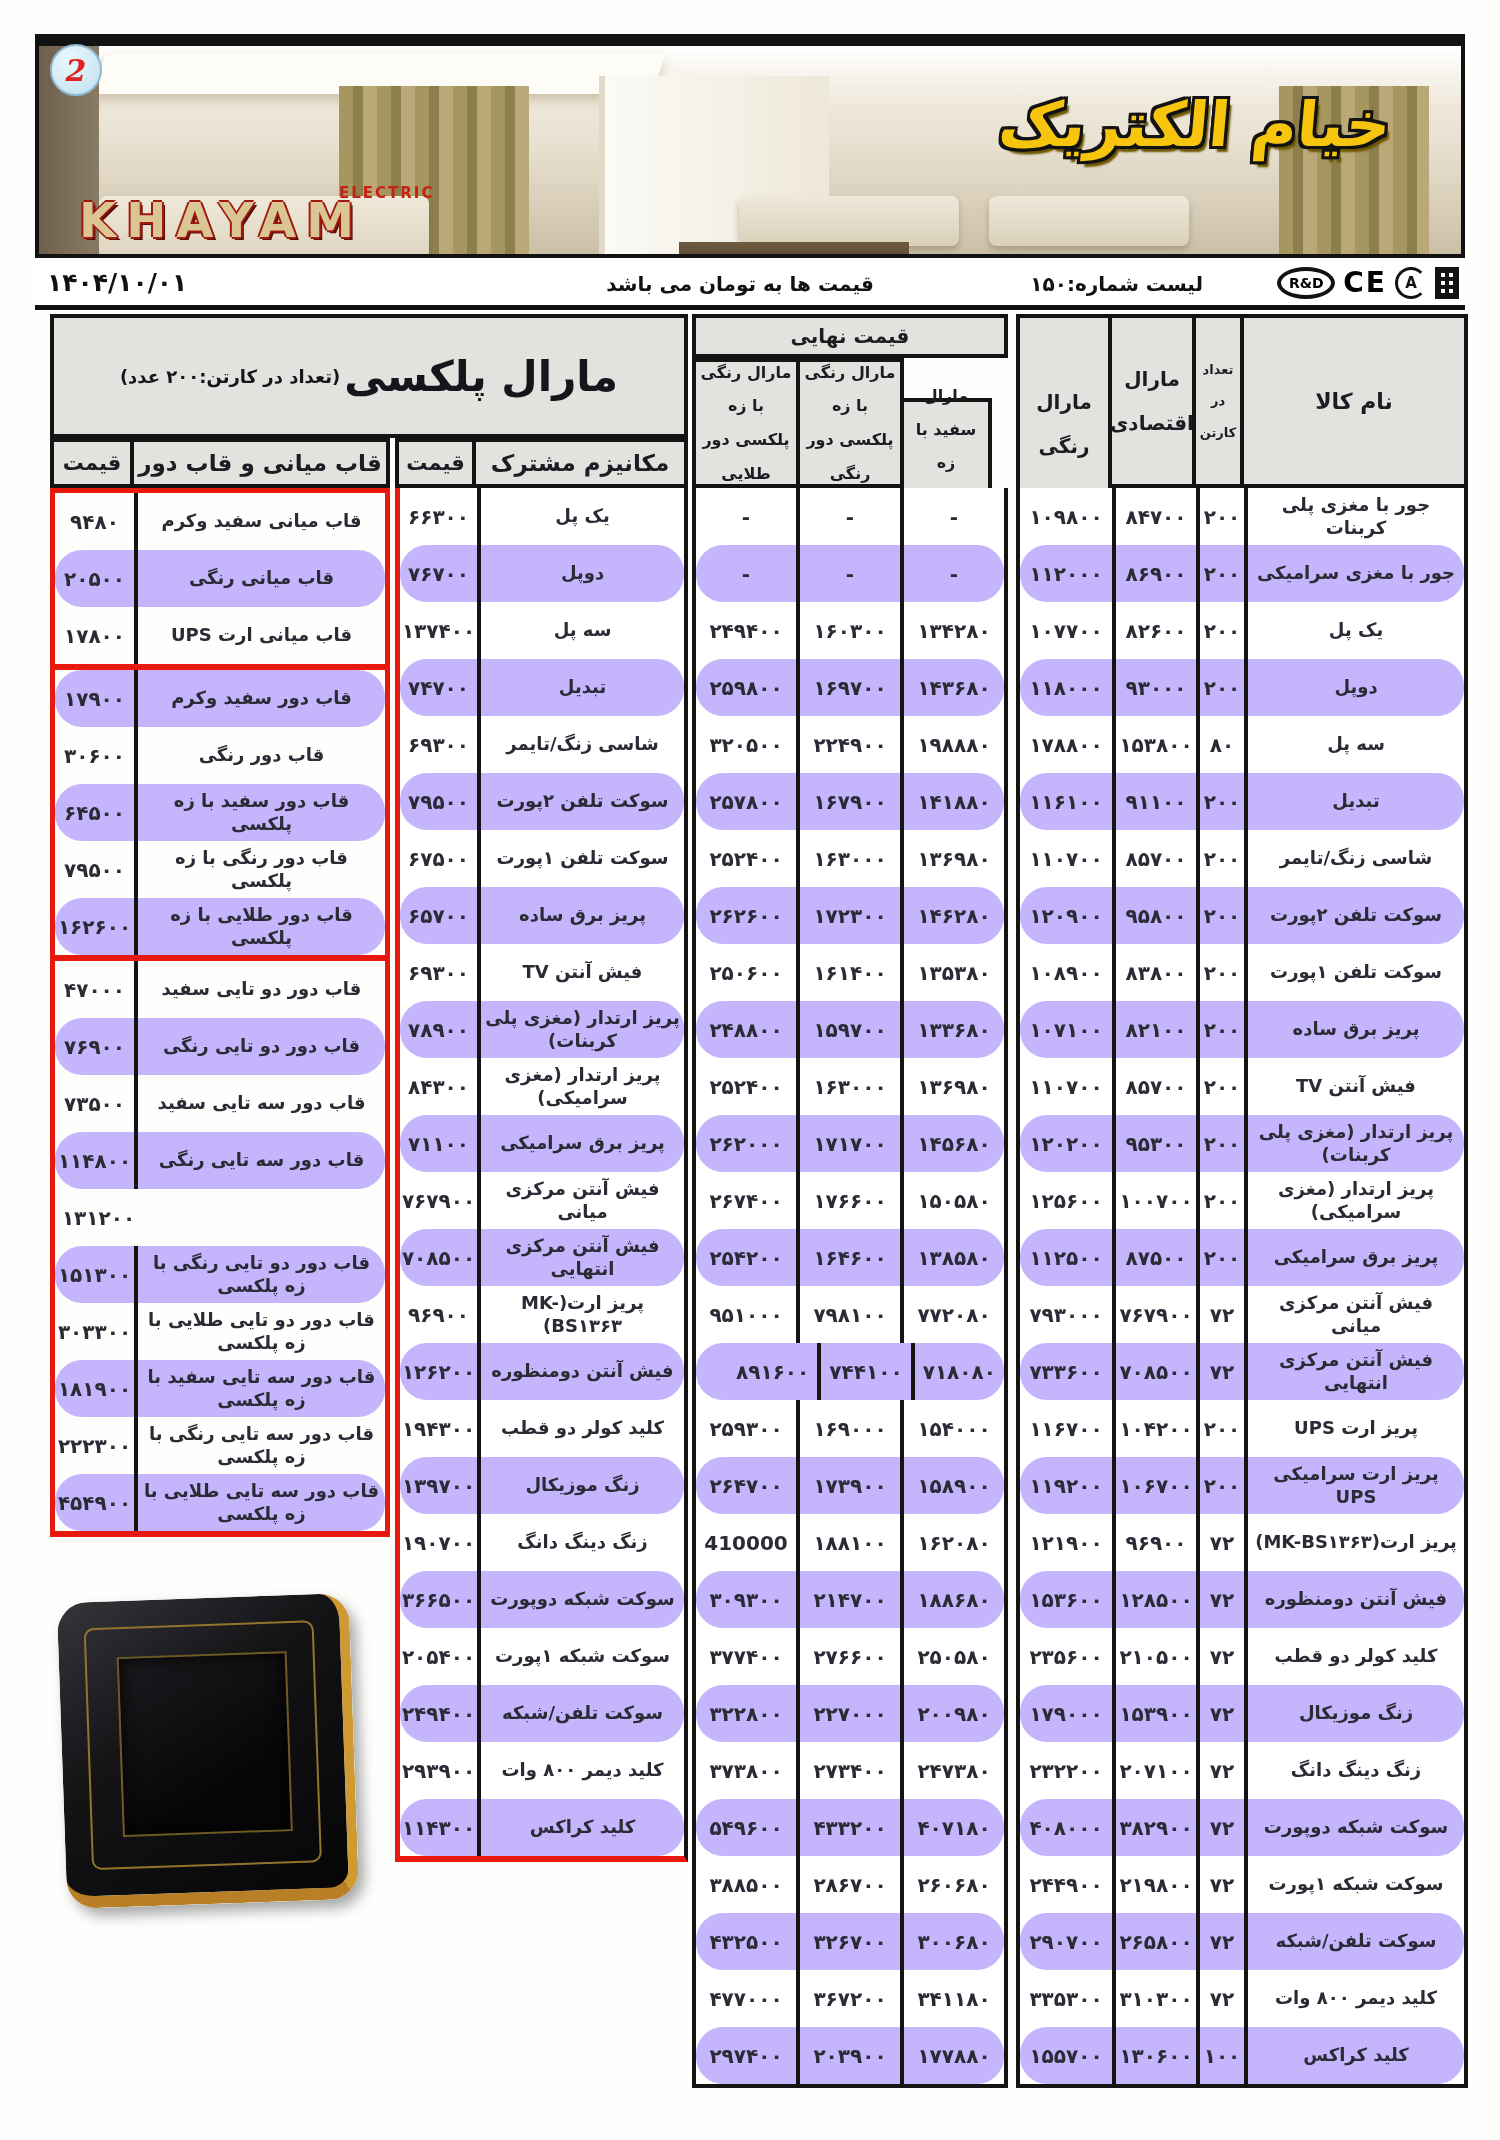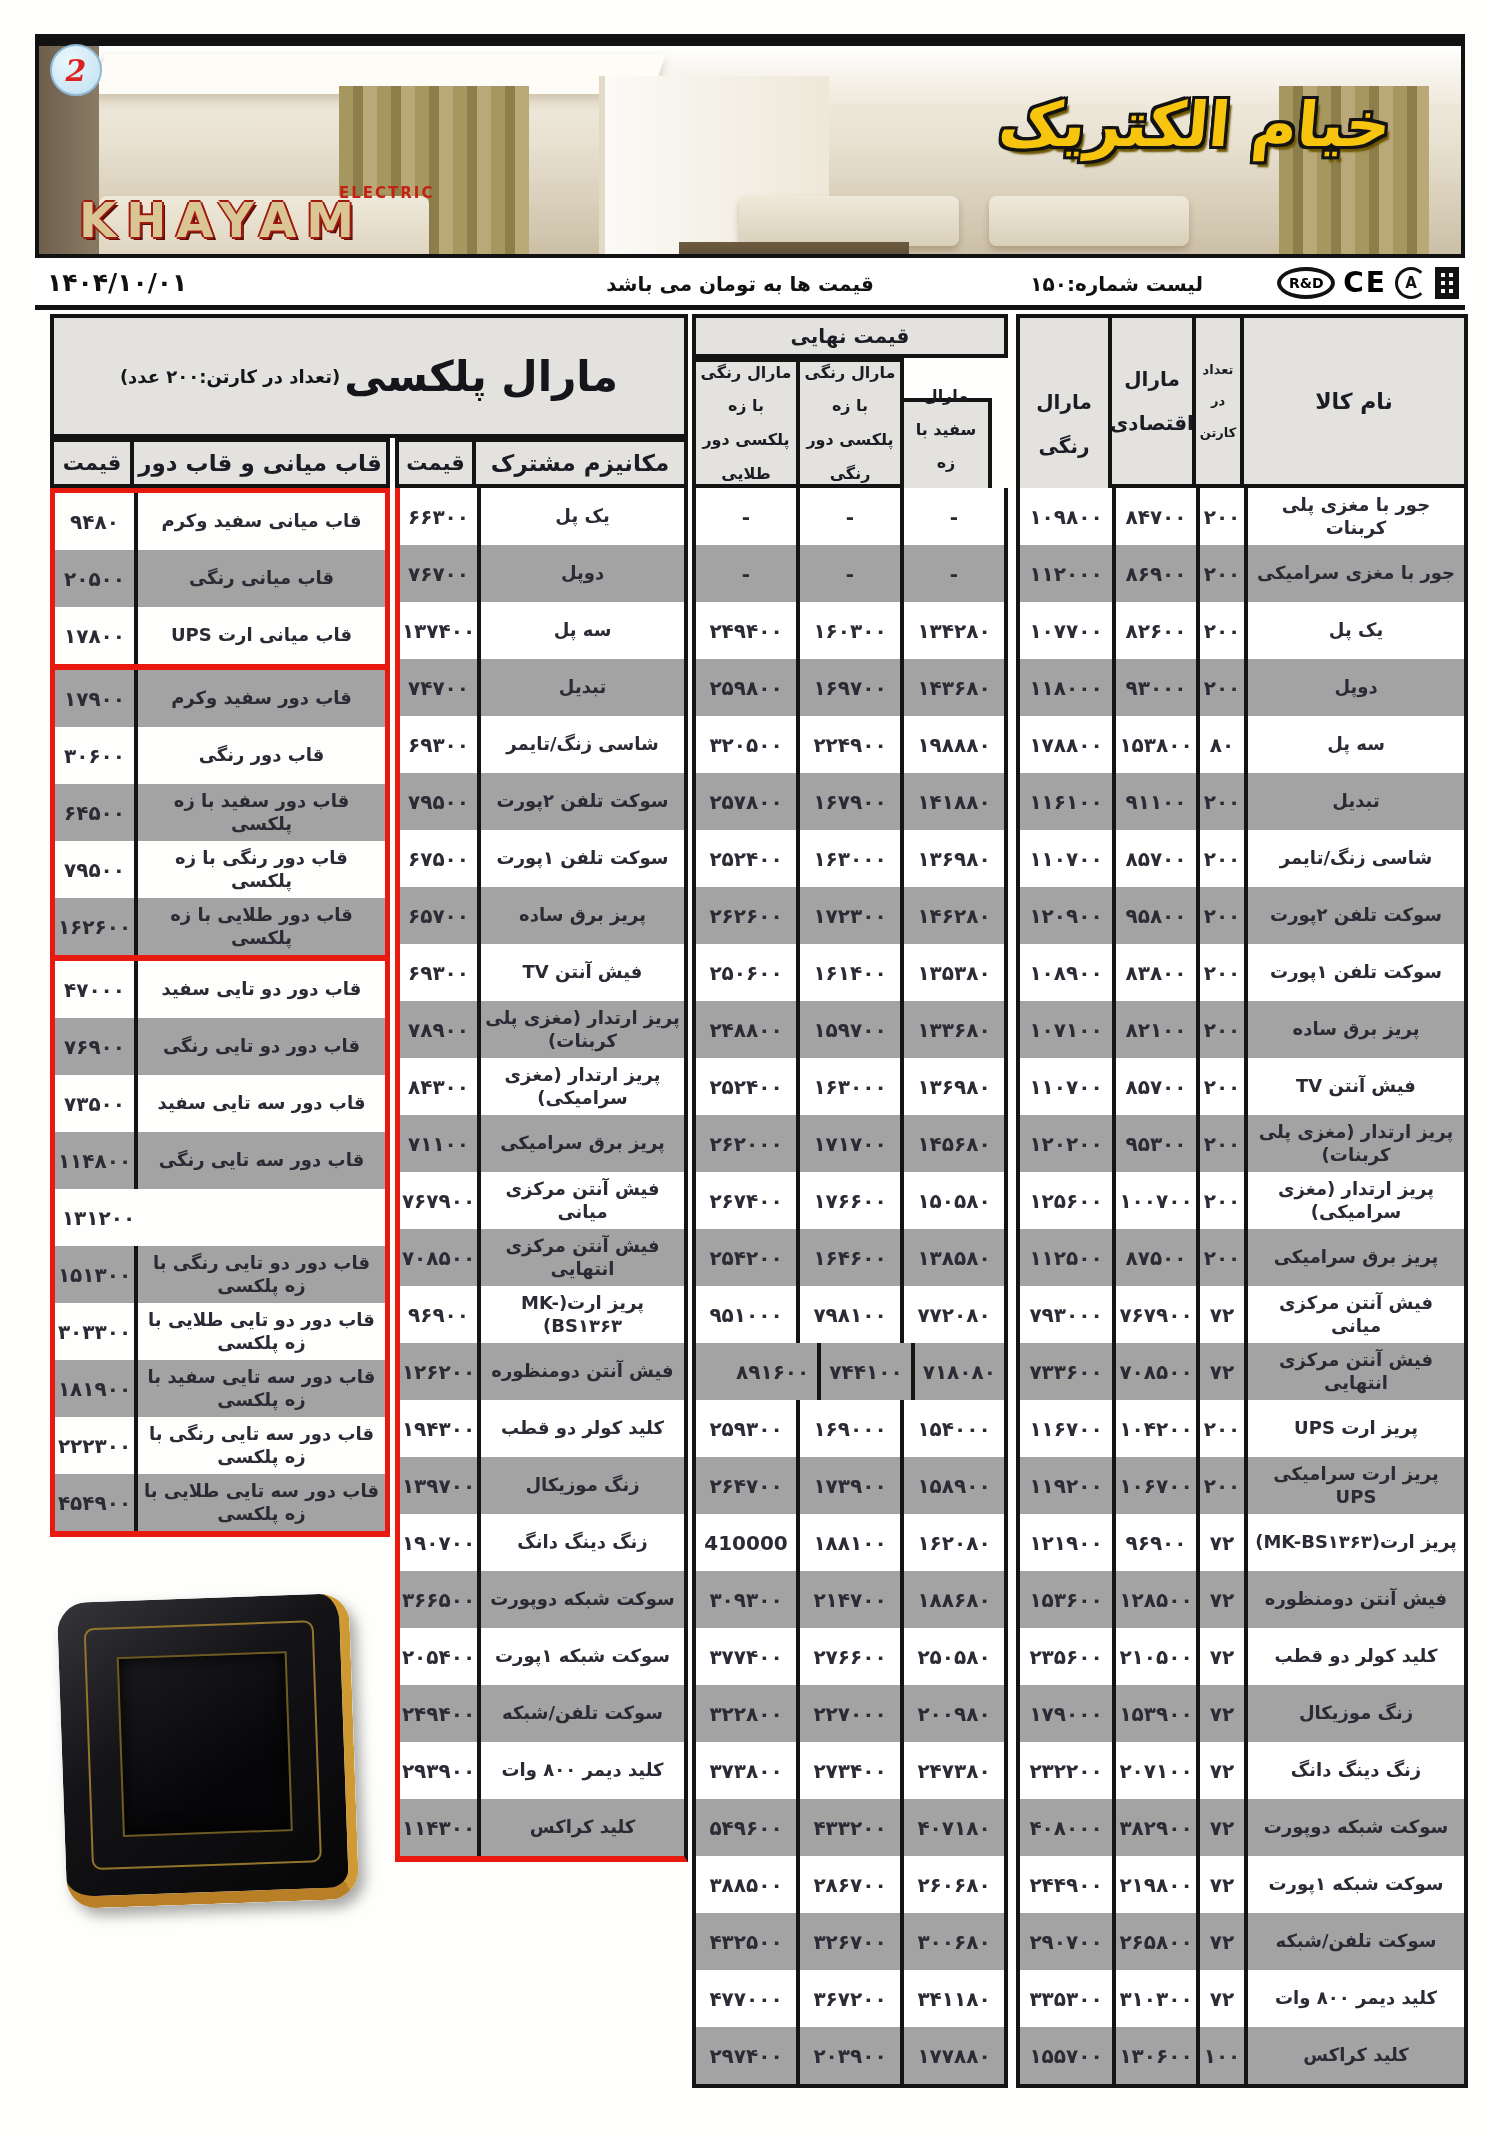--- a/index.html
+++ b/index.html
@@ -60,21 +60,21 @@
   .gray { background:#e3e2df; }
   .hcell { position:absolute; border:4px solid #141414; display:flex; align-items:center; justify-content:center;
     text-align:center; font-weight:700; color:#1c1c24; direction:rtl; }
   .maral-title { position:absolute; left:50px; top:314px; width:638px; height:124px; background:#e3e2df;
     border:4px solid #141414; display:flex; align-items:center; justify-content:center; direction:rtl; gap:4px; }
   .maral-title .big { font-size:42px; font-weight:800; color:#15151c; }
   .maral-title .small { font-size:18px; font-weight:700; color:#15151c; }
 
   .t-body { position:absolute; border:4px solid #141414; border-top:none; background:#fff; }
   .t-row { display:flex; height:57px; }
-  .t-row.green { background:#a3a3a3; }
+  .t-row.green { background:#c4b5fd;border-radius:27px; }
   .t-cell { display:flex; align-items:center; justify-content:center; height:100%;
     font-weight:700; font-size:20px; color:#2b2b36; direction:ltr; overflow:hidden; }
   .t-cell + .t-cell { border-left:4px solid #141414; }
   .t-cell.lbl { font-size:18px; direction:rtl; text-align:center; line-height:1.25; padding:0 4px; }
 
   
   .frame-table { position:absolute; left:50px; top:488px; width:340px; }
   .red-group { border:5px solid #e8190e; border-bottom-width:6px; }
   .red-group + .red-group { border-top:none; }
   .mech-body { border-left:5px solid #e8190e; border-bottom:6px solid #e8190e; }

